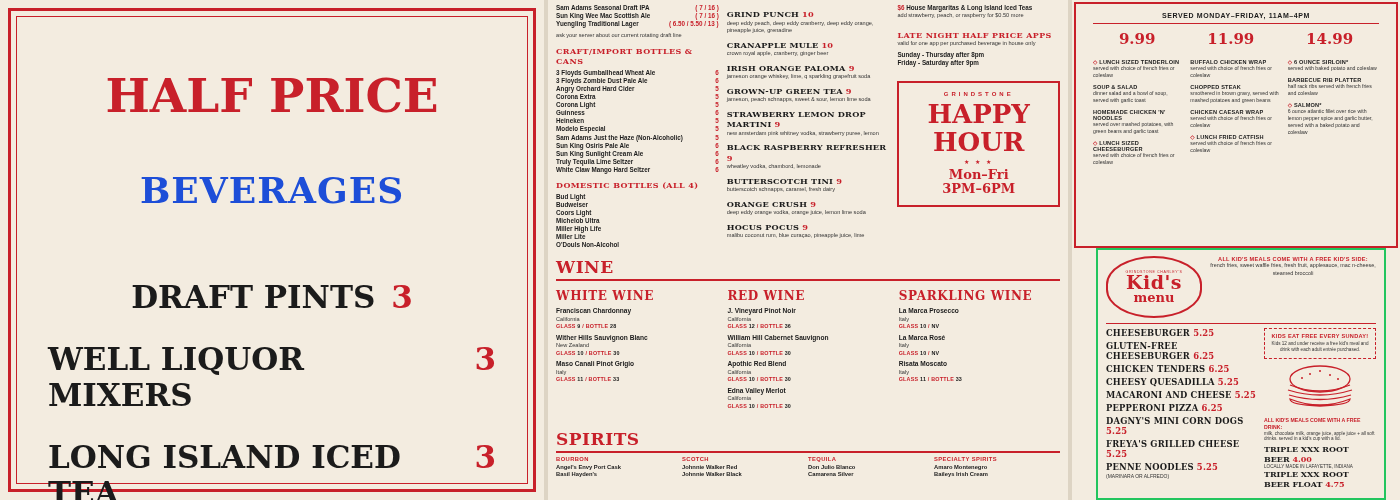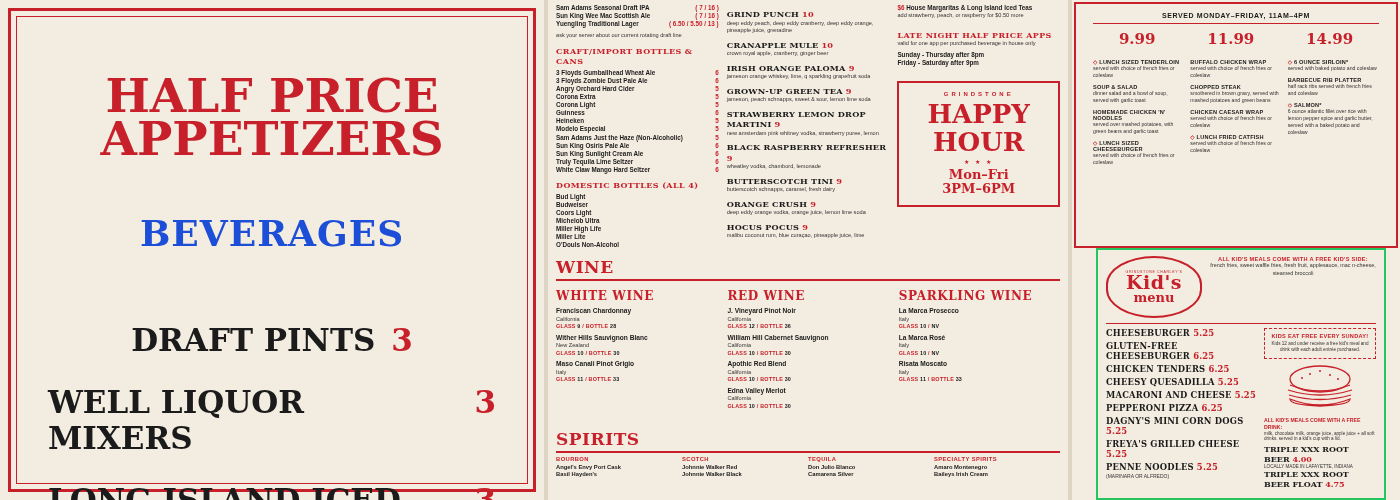--- a/index.html
+++ b/index.html
@@ -223,21 +223,20 @@
 </head>
 <body>
 
 <div class="page">
 
   <section class="panel1">
     <div class="p1-frame"></div>
     <div class="p1-inner">
       <div class="hp-title">
         <span>HALF PRICE</span>
-        <span class="l2">APPETIZERS</span>
       </div>
 
       <div class="bev-title">BEVERAGES</div>
       <div class="bev-rule"></div>
 
       <div class="bev-list">
         <div class="bev-row">
           <span class="nm">DRAFT PINTS</span>
           <span class="pr">3</span>
         </div>

